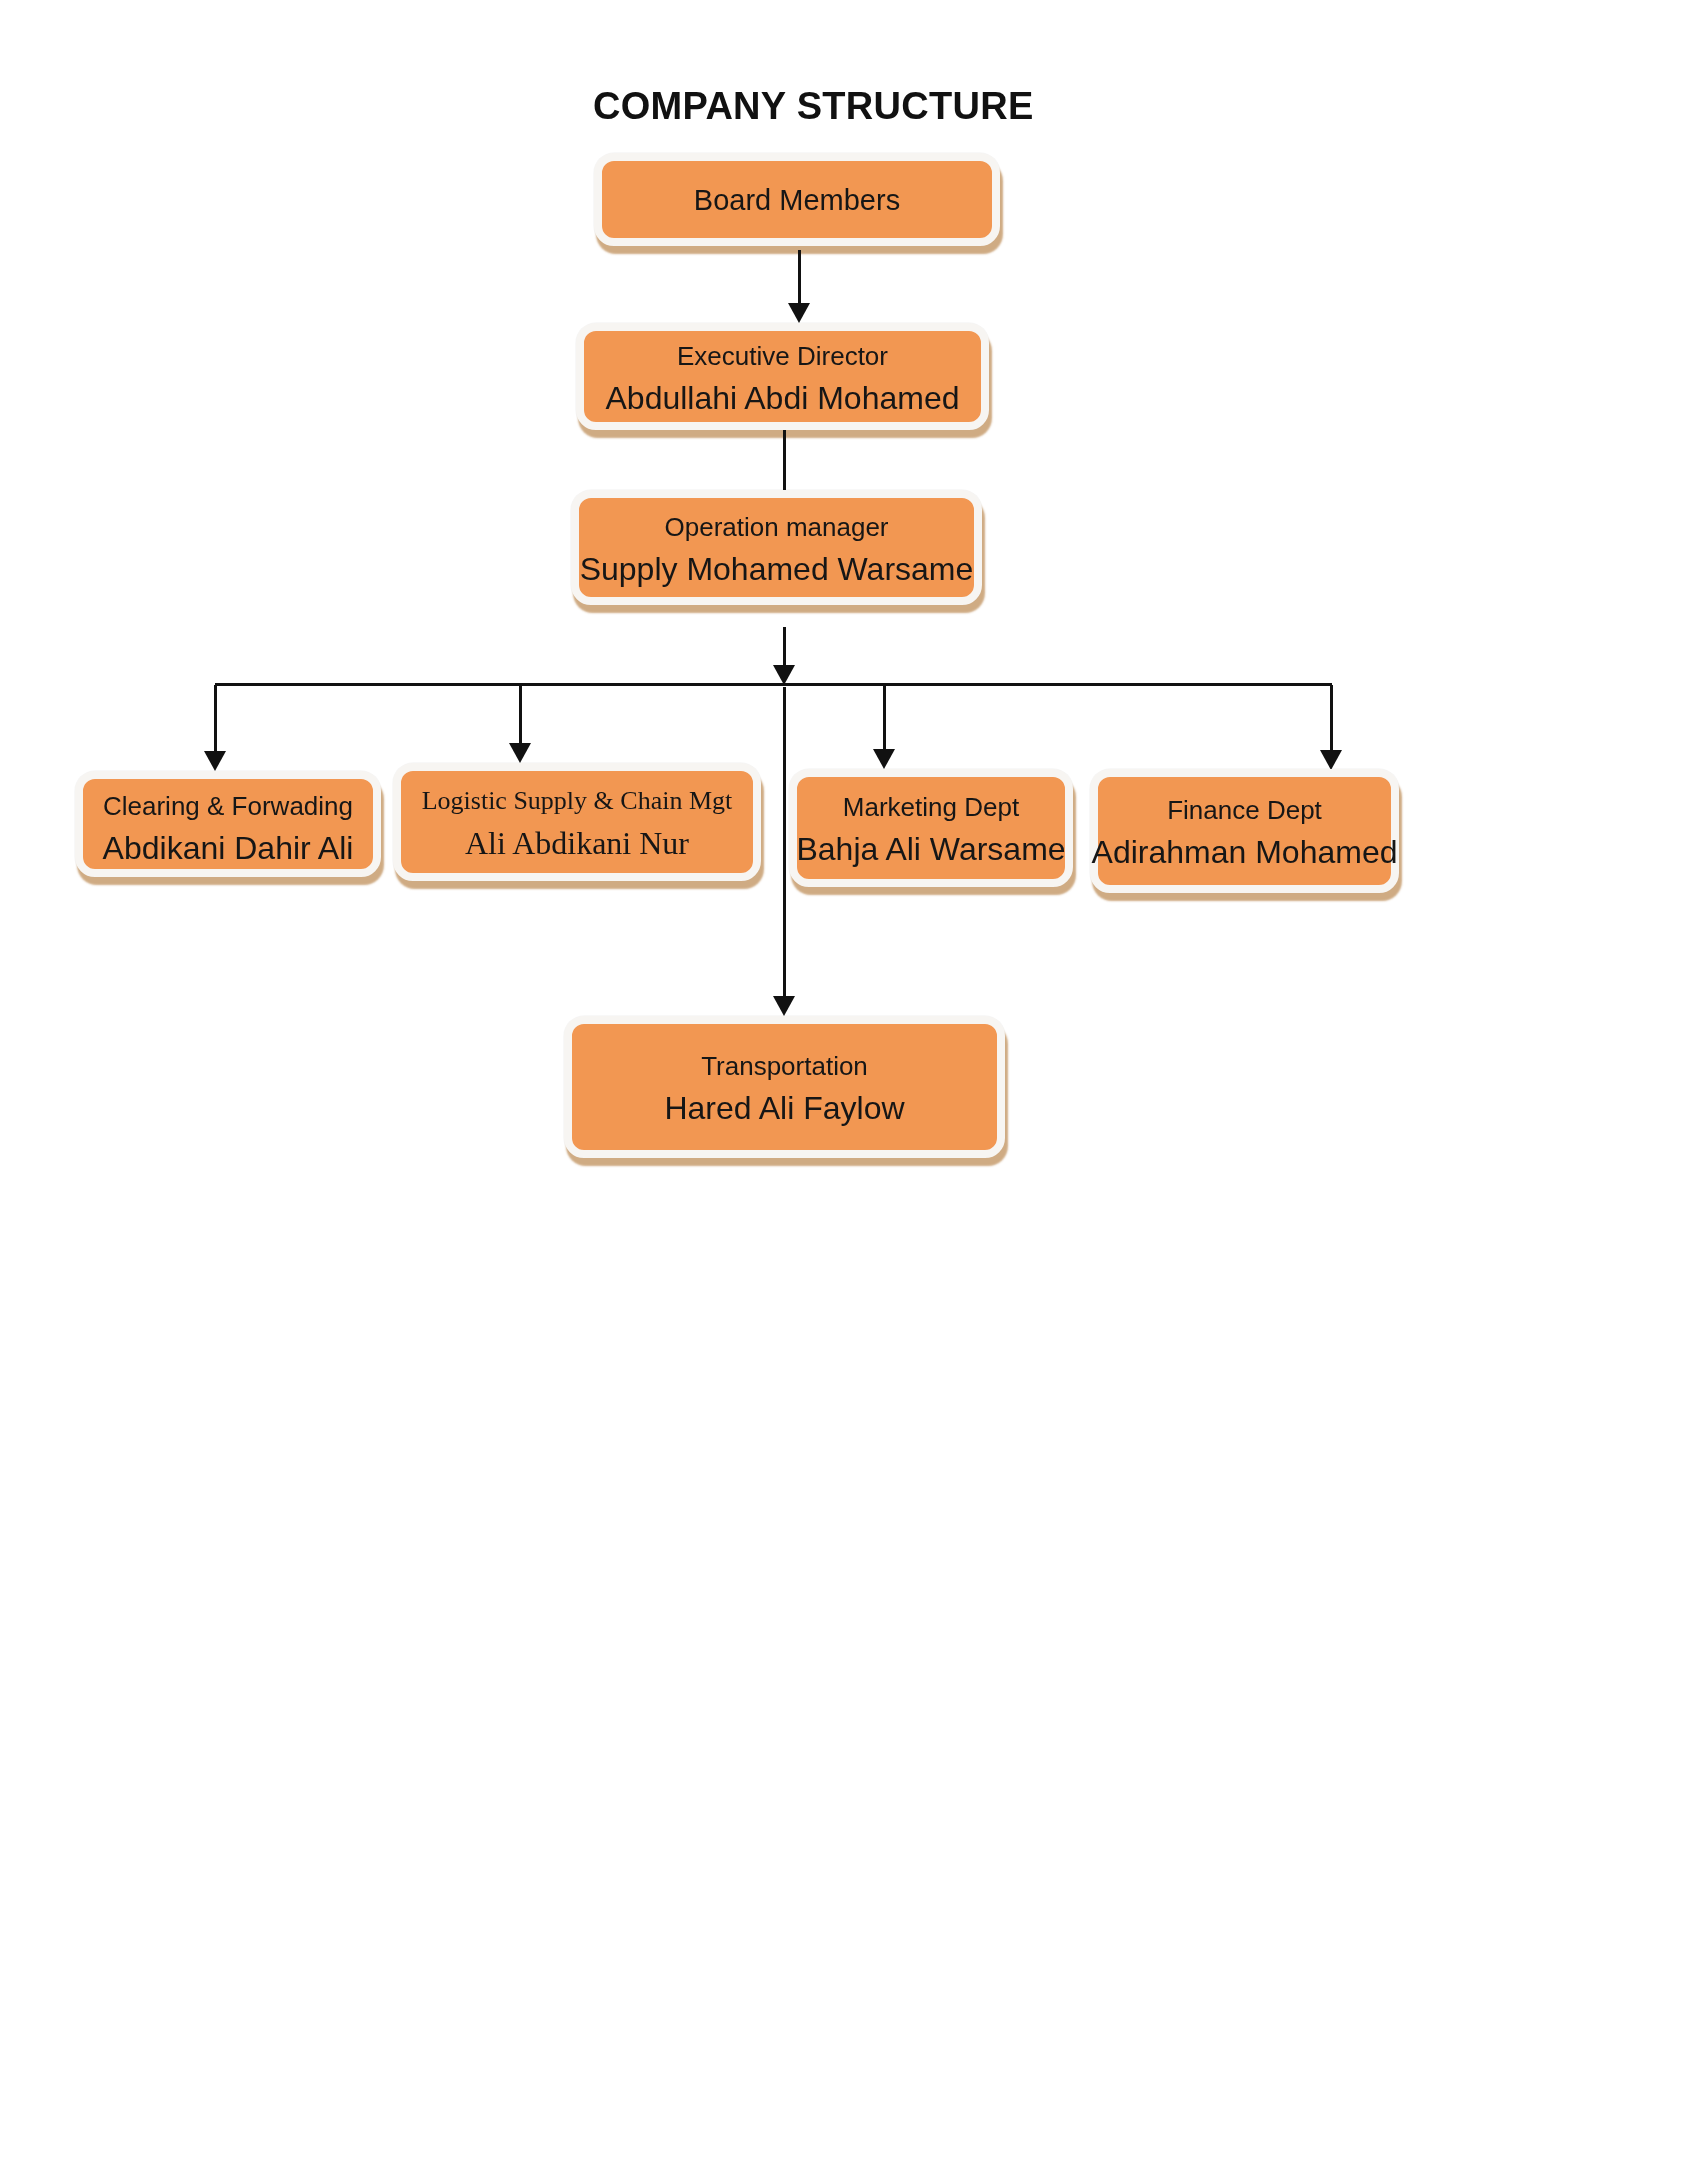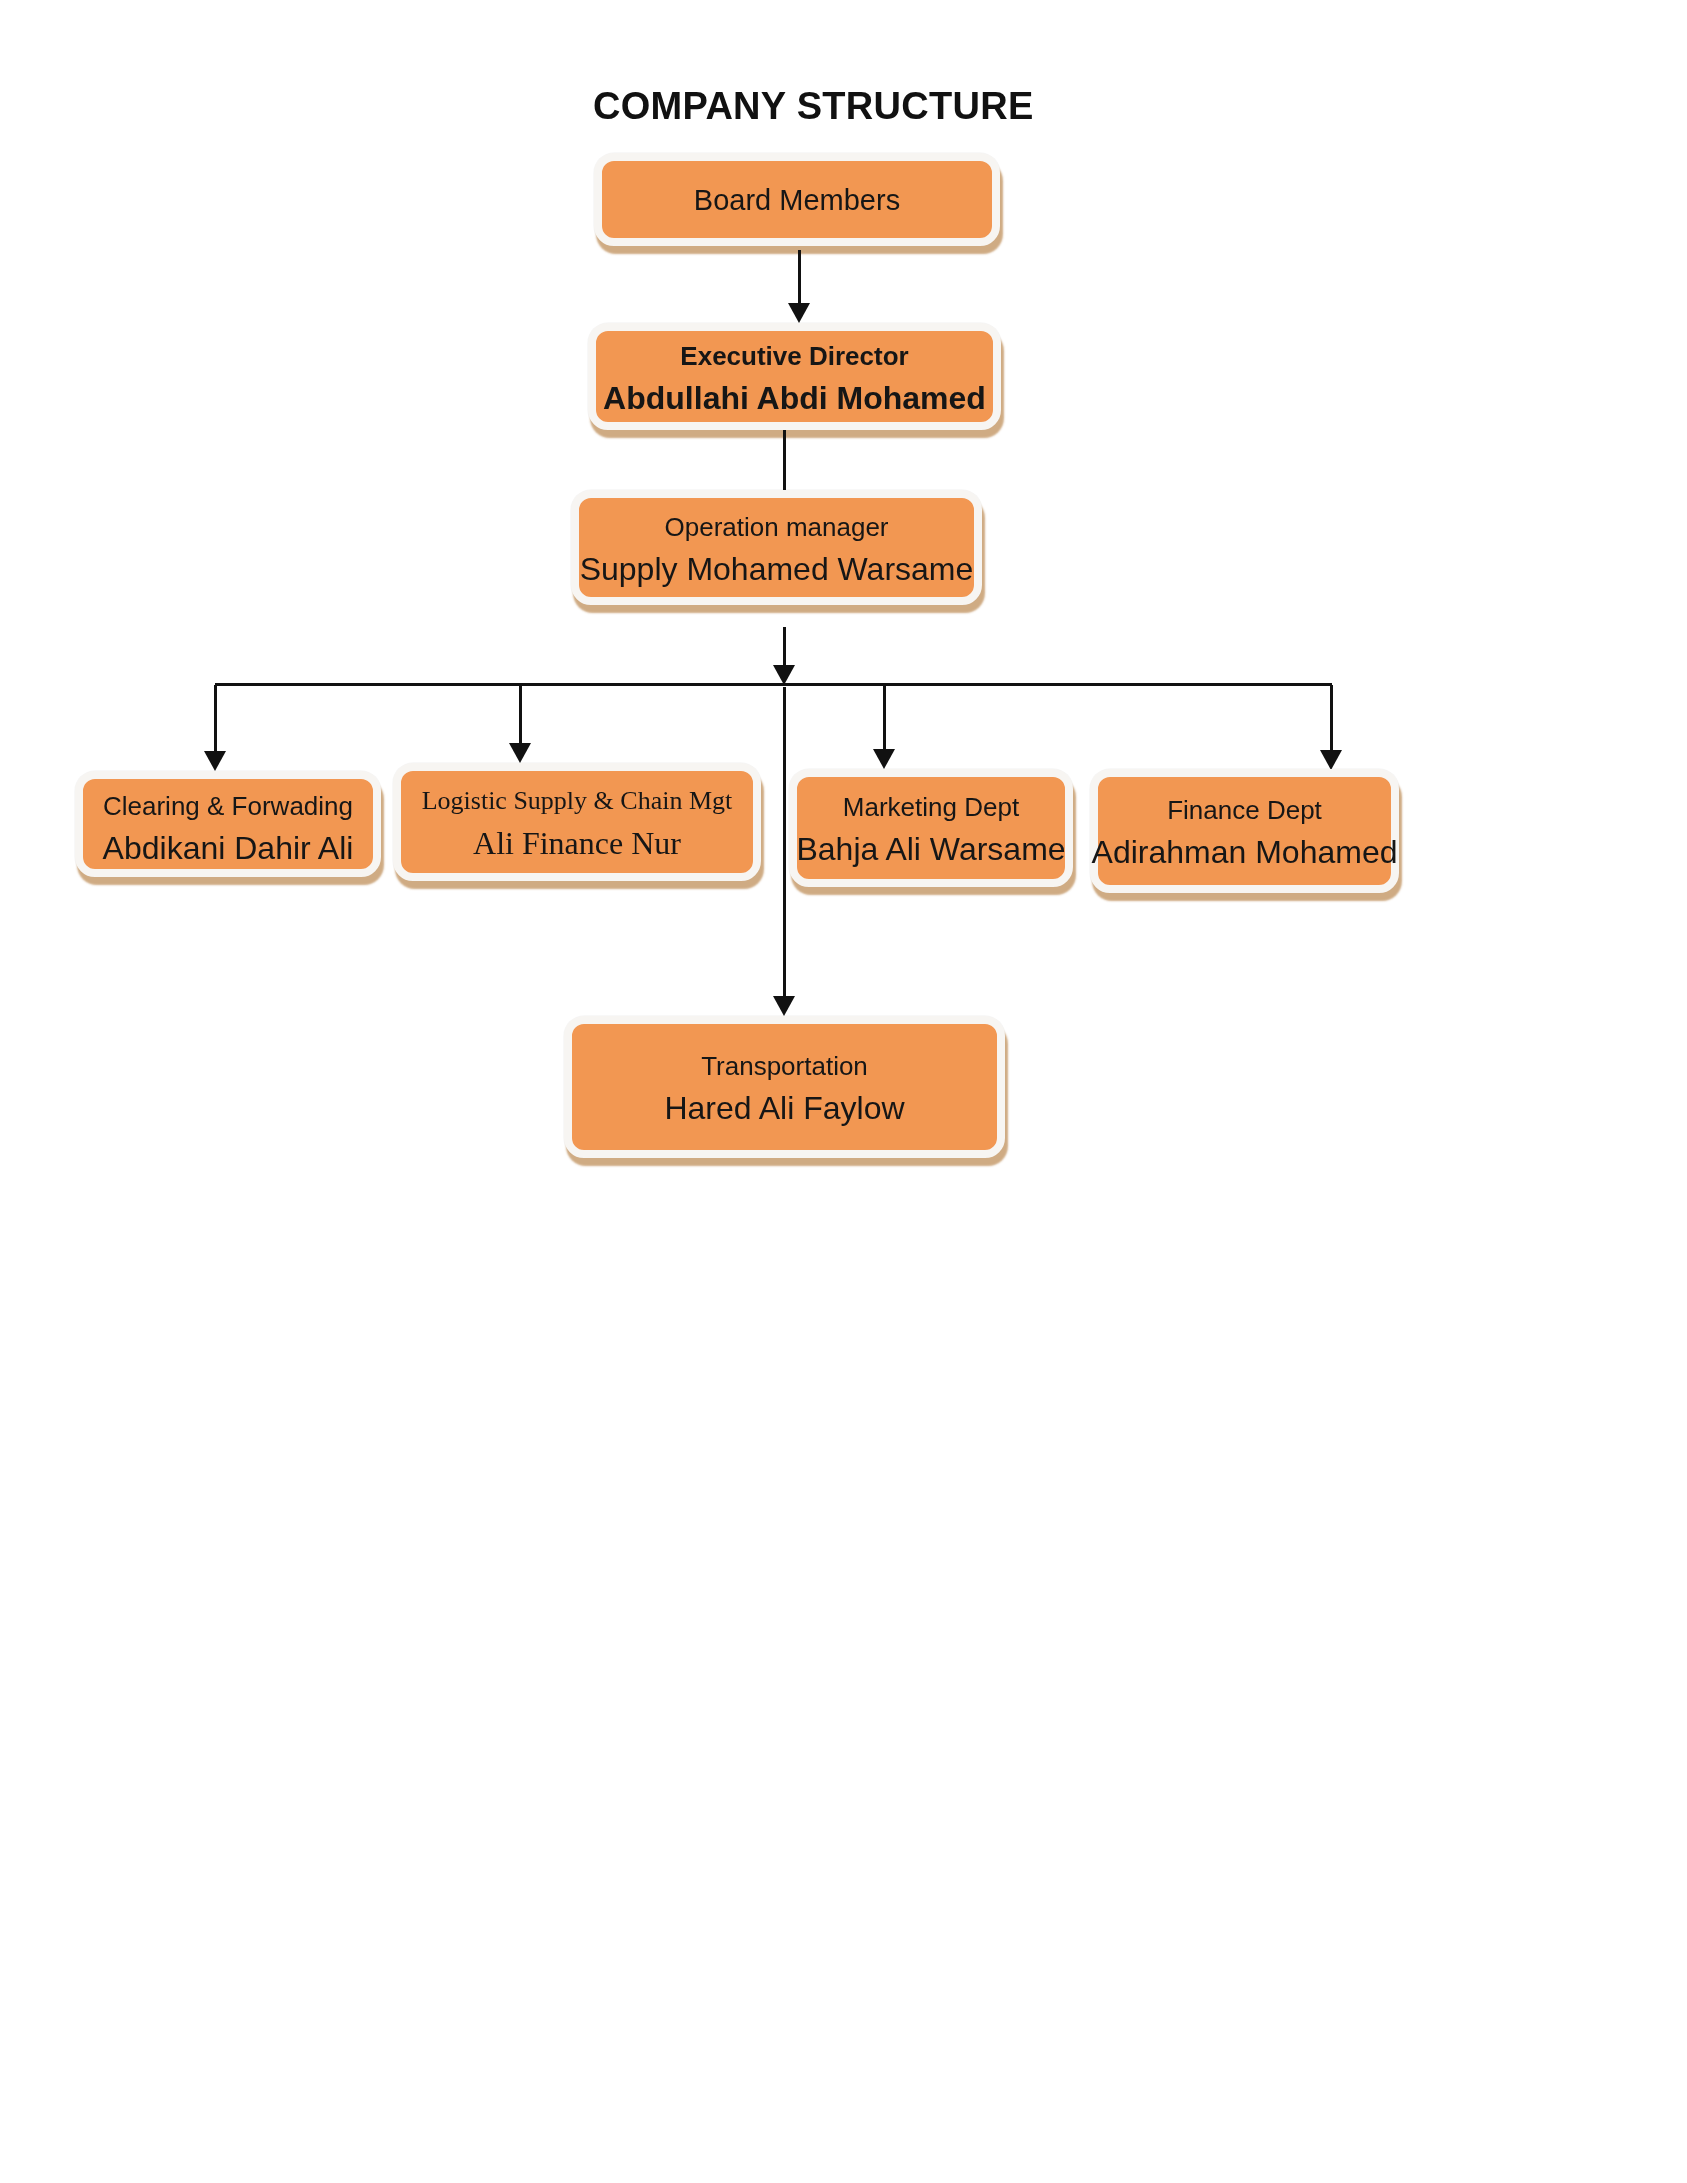--- a/index.html
+++ b/index.html
@@ -75,21 +75,21 @@
 
   <div class="page-title">COMPANY STRUCTURE</div>
 
   <div class="node root" style="left:594px; top:153px; width:406px; height:93px;">
     <div class="line1">Board Members</div>
   </div>
 
   <div class="vline" style="left:798px; top:250px; height:54px;"></div>
   <div class="arrow-down" style="left:788px; top:303px;"></div>
 
-  <div class="node" style="left:588px; top:323px; width:413px; height:107px;font-weight:bold;">
+  <div class="node" style="left:576px; top:323px; width:413px; height:107px;">
     <div class="line1">Executive Director</div>
     <div class="line2">Abdullahi Abdi Mohamed</div>
   </div>
 
   <div class="vline" style="left:783px; top:430px; height:63px;"></div>
   <div class="arrow-down" style="left:773px; top:492px;"></div>
 
   <div class="node" style="left:571px; top:490px; width:411px; height:115px;">
     <div class="line1">Operation manager</div>
     <div class="line2">Supply Mohamed Warsame</div>
@@ -115,21 +115,21 @@
   <div class="vline" style="left:783px; top:687px; height:310px;"></div>
   <div class="arrow-down" style="left:773px; top:996px;"></div>
 
   <div class="node" style="left:75px; top:771px; width:306px; height:106px;justify-content:flex-end;">
     <div class="line1">Clearing &amp; Forwading</div>
     <div class="line2">Abdikani Dahir Ali</div>
   </div>
 
   <div class="node" style="left:393px; top:763px; width:368px; height:118px;font-family:Liberation Serif, serif;">
     <div class="line1">Logistic Supply &amp; Chain Mgt</div>
-    <div class="line2">Ali Finance Nur</div>
+    <div class="line2">Ali Abdikani Nur</div>
   </div>
 
   <div class="node" style="left:1090px; top:769px; width:309px; height:124px;">
     <div class="line1">Finance Dept</div>
     <div class="line2">Adirahman Mohamed</div>
   </div>
 
   <div class="node" style="left:789px; top:769px; width:284px; height:118px;">
     <div class="line1">Marketing Dept</div>
     <div class="line2">Bahja Ali Warsame</div>

